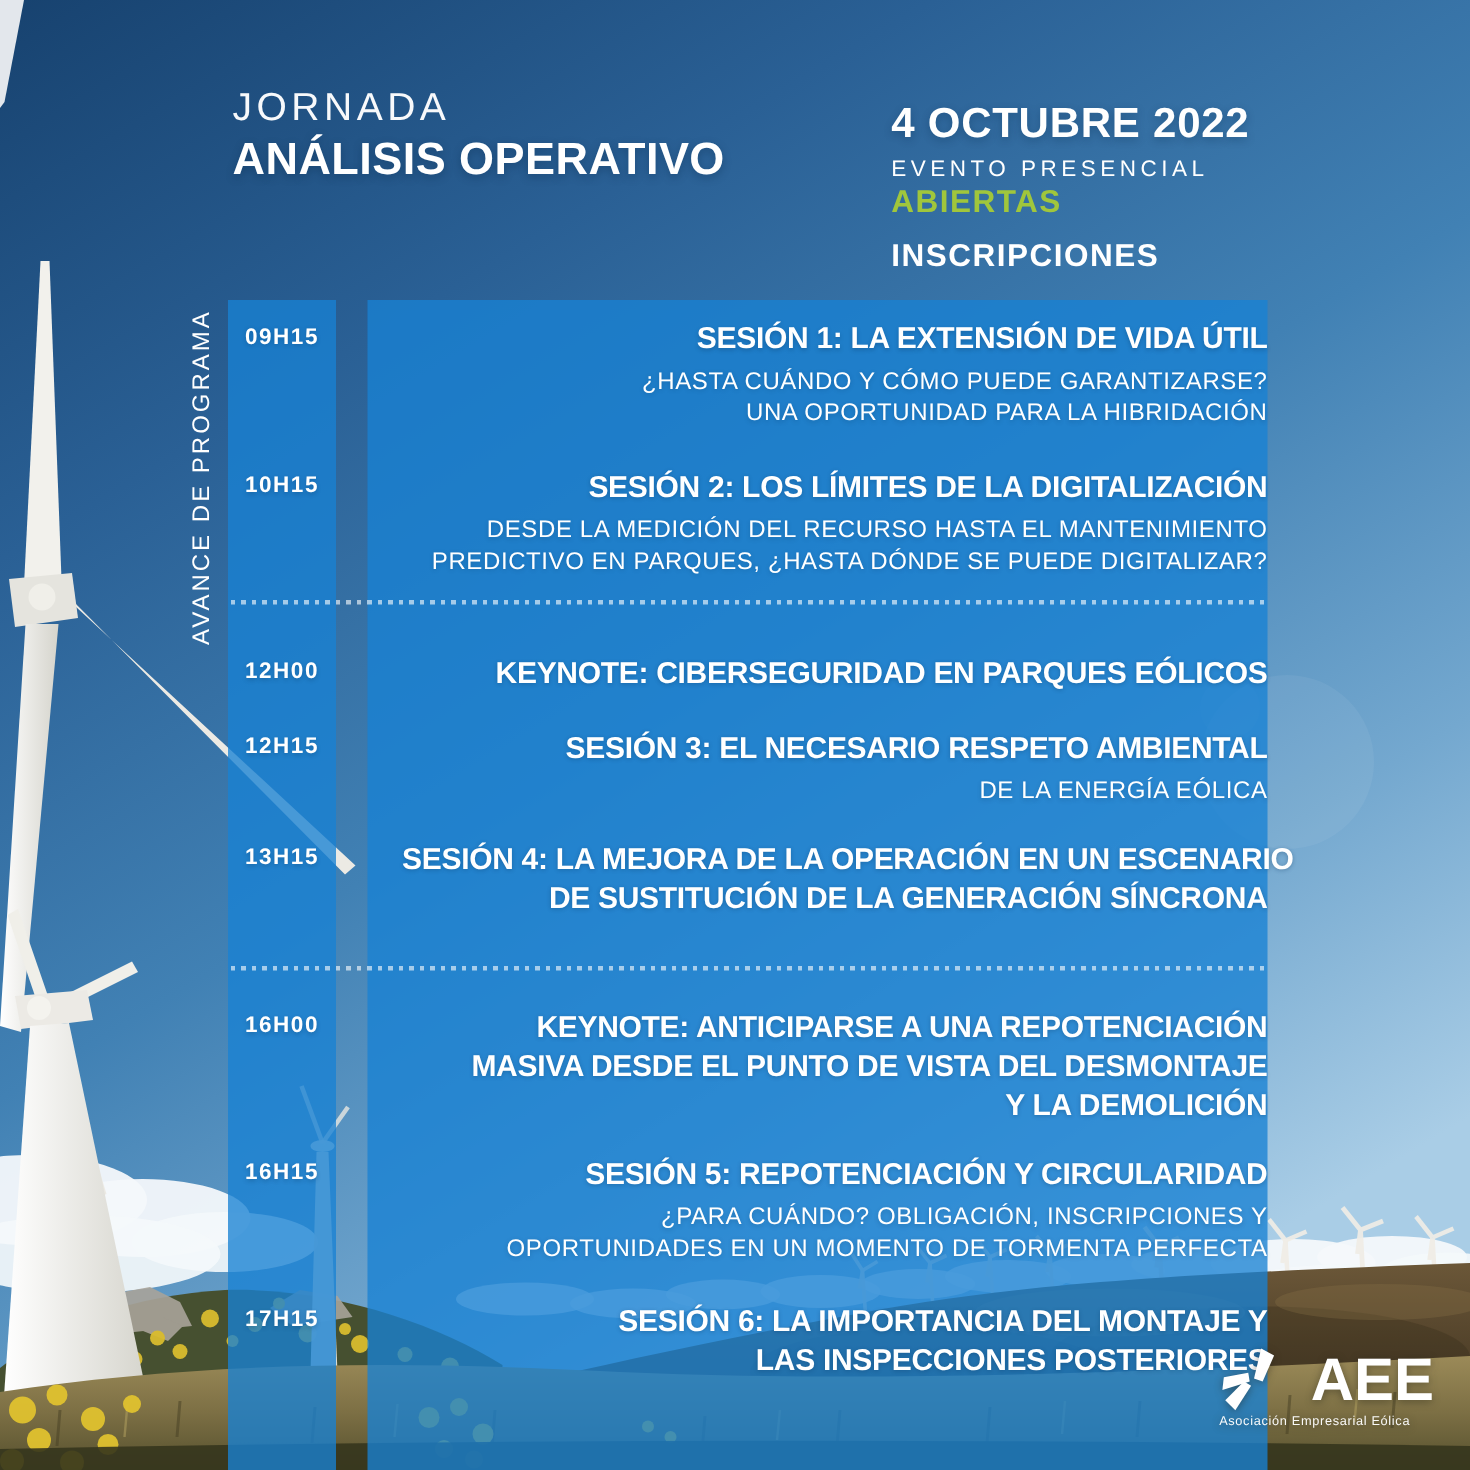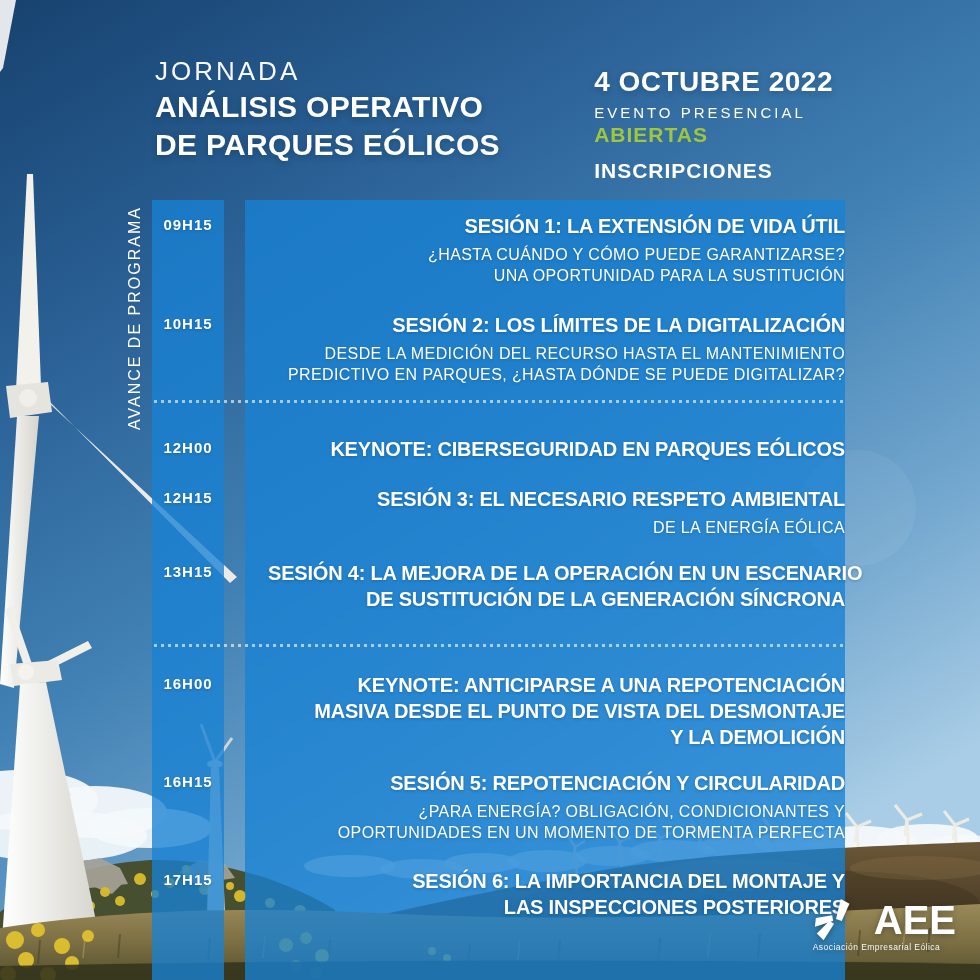--- a/index.html
+++ b/index.html
@@ -250,21 +250,20 @@
       </g>
       <path d="M 0,980 L 0,966 Q 490,956 980,964 L 980,980 Z" fill="#35351d" opacity=".9"></path>
     </g>
 
     <polygon points="0,0 16,0 3,68 0,72" fill="#eef0f2" opacity=".95"></polygon>
   </svg>
 
   <div class="hdr-left">
     <div class="kicker">JORNADA</div>
     <div class="title-line">ANÁLISIS OPERATIVO</div>
-    <div class="title-line">DE PARQUES EÓLICOS</div>
   </div>
 
   <div class="hdr-right">
     <div class="date">4 OCTUBRE 2022</div>
     <div class="event-type">EVENTO PRESENCIAL</div>
     <div class="reg open">ABIERTAS</div>
     <div class="reg first">INSCRIPCIONES</div>
   </div>
 
   <div class="v-label">AVANCE DE PROGRAMA</div>
@@ -273,21 +272,21 @@
     <div class="strip time-col"></div>
     <div class="strip main-col"></div>
     <div class="dotted" style="top:200px"></div>
     <div class="dotted" style="top:444px"></div>
     <div>
         <div class="s-row" style="top: 13px;">
           <div class="s-time">09H15</div>
           <div class="s-content">
             <div class="s-title">SESIÓN 1: LA EXTENSIÓN DE VIDA ÚTIL</div>
             <div class="s-sub first">¿HASTA CUÁNDO Y CÓMO PUEDE GARANTIZARSE?</div>
-            <div class="s-sub">UNA OPORTUNIDAD PARA LA SUSTITUCIÓN</div>
+            <div class="s-sub">UNA OPORTUNIDAD PARA LA HIBRIDACIÓN</div>
           </div>
         </div>
         <div class="s-row" style="top: 112px;">
           <div class="s-time">10H15</div>
           <div class="s-content">
             <div class="s-title">SESIÓN 2: LOS LÍMITES DE LA DIGITALIZACIÓN</div>
             <div class="s-sub first">DESDE LA MEDICIÓN DEL RECURSO HASTA EL MANTENIMIENTO</div>
             <div class="s-sub">PREDICTIVO EN PARQUES, ¿HASTA DÓNDE SE PUEDE DIGITALIZAR?</div>
           </div>
         </div>
@@ -316,21 +315,21 @@
           <div class="s-content">
             <div class="s-title">KEYNOTE: ANTICIPARSE A UNA REPOTENCIACIÓN</div>
             <div class="s-title">MASIVA DESDE EL PUNTO DE VISTA DEL DESMONTAJE</div>
             <div class="s-title">Y LA DEMOLICIÓN</div>
           </div>
         </div>
         <div class="s-row" style="top: 570px;">
           <div class="s-time">16H15</div>
           <div class="s-content">
             <div class="s-title">SESIÓN 5: REPOTENCIACIÓN Y CIRCULARIDAD</div>
-            <div class="s-sub first">¿PARA ENERGÍA? OBLIGACIÓN, CONDICIONANTES Y</div>
+            <div class="s-sub first">¿PARA CUÁNDO? OBLIGACIÓN, INSCRIPCIONES Y</div>
             <div class="s-sub">OPORTUNIDADES EN UN MOMENTO DE TORMENTA PERFECTA</div>
           </div>
         </div>
         <div class="s-row" style="top: 668px;">
           <div class="s-time">17H15</div>
           <div class="s-content">
             <div class="s-title">SESIÓN 6: LA IMPORTANCIA DEL MONTAJE Y</div>
             <div class="s-title">LAS INSPECCIONES POSTERIORES</div>
           </div>
         </div>

